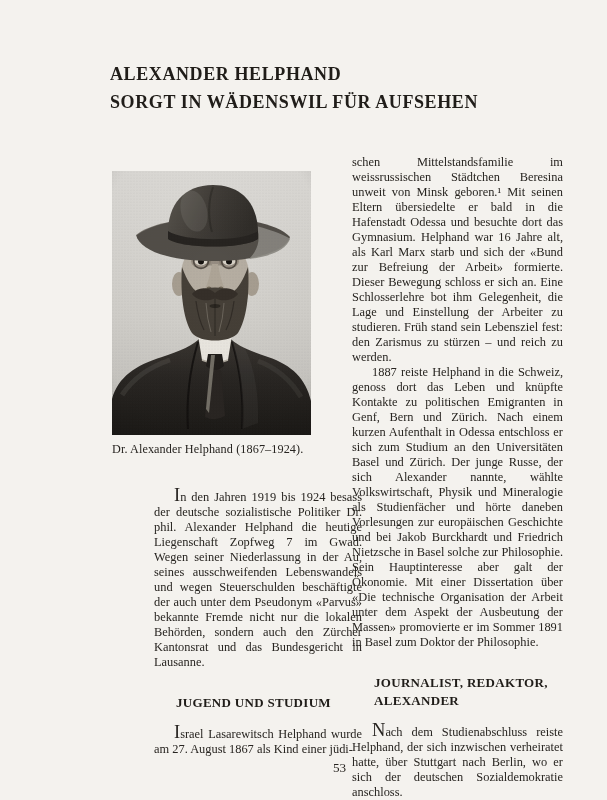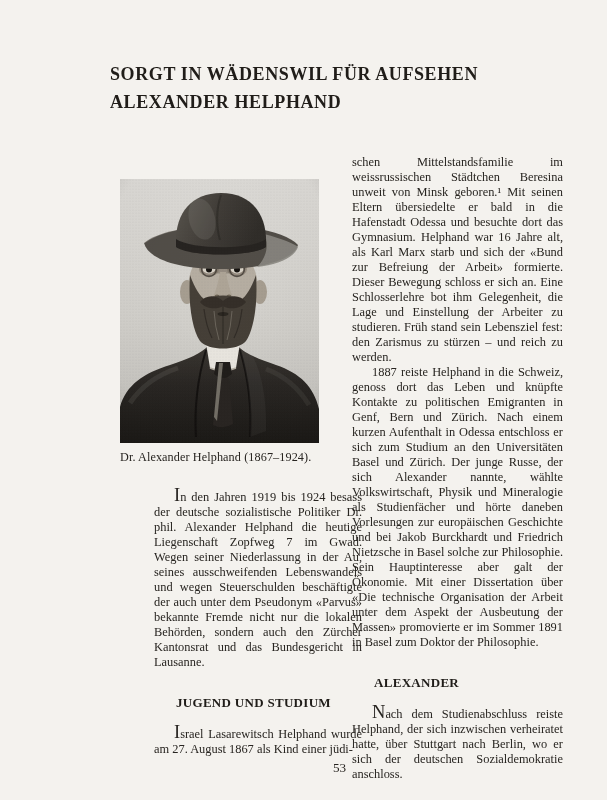--- a/index.html
+++ b/index.html
@@ -12,21 +12,21 @@
   .page{
     position:relative;width:607px;height:800px;margin:0 auto;
     background:var(--paper);color:var(--ink);overflow:hidden;
   }
   .title{
     position:absolute;left:110px;top:60px;margin:0;
     font-size:18px;font-weight:bold;letter-spacing:0.6px;line-height:28px;
     color:var(--title_ink);
   }
   .title-line{display:block;white-space:nowrap;}
-  .photo-figure{position:absolute;left:108px;top:167px;margin:12px;width:238px;}
+  .photo-figure{position:absolute;left:108px;top:167px;margin:4px;width:238px;}
   .photo-frame{width:199px;height:264px;}
   .photo-frame svg{display:block;}
   .photo-caption{margin-top:7px;font-size:12.2px;line-height:15px;letter-spacing:0.1px;}
   .col{
     position:absolute;text-align:justify;
     font-size:12.4px;line-height:15px;
   }
   .col-left{left:110px;top:489px;width:208px;margin-left:44px;}
   .col-right{left:352px;top:155px;width:211px;}
   .body-para{margin:0;hyphens:auto;-webkit-hyphens:auto;}
@@ -42,22 +42,22 @@
     position:absolute;left:333px;top:760px;width:211px;
     text-align:left;font-size:13.2px;font-family:Liberation Serif, serif;
   }
 </style>
 </head>
 <body>
 
 <div class="page">
 
   <h1 class="title">
+    <span class="title-line">ALEXANDER HELPHAND</span>
     <span class="title-line">SORGT IN WÄDENSWIL FÜR AUFSEHEN</span>
-    <span class="title-line">ALEXANDER HELPHAND</span>
   </h1>
 
   <figure class="photo-figure">
     <div class="photo-frame">
       <svg width="199" height="264" viewBox="0 0 199 264" xmlns="http://www.w3.org/2000/svg" role="img">
         <defs>
           <linearGradient id="gBg" x1="0" y1="0" x2="0" y2="1">
             <stop offset="0" stop-color="#dedcd8"></stop>
             <stop offset="0.55" stop-color="#d3d1cc"></stop>
             <stop offset="1" stop-color="#c2c0bb"></stop>
@@ -138,20 +138,21 @@
   <section class="col col-left">
     <p class="body-para indent"><span class="initial">I</span><span>n den Jahren 1919 bis 1924 besass der deutsche sozialistische Politiker Dr. phil. Alexander Helphand die heutige Liegenschaft Zopfweg 7 im Gwad. Wegen seiner Niederlassung in der Au, seines ausschweifenden Lebenswandels und wegen Steuerschulden beschäftigte der auch unter dem Pseudonym «Parvus» bekannte Fremde nicht nur die lokalen Behörden, sondern auch den Zürcher Kantonsrat und das Bundesgericht in Lausanne.</span></p>
     <h2 class="section-heading">JUGEND UND STUDIUM</h2>
     <p class="body-para indent"><span class="initial">I</span><span>srael Lasarewitsch Helphand wurde am 27. August 1867 als Kind einer jüdi-</span></p>
   </section>
 
   <section class="col col-right">
     <p class="body-para"><span>schen Mittelstandsfamilie im weissrussischen Städtchen Beresina unweit von Minsk geboren.¹ Mit seinen Eltern übersiedelte er bald in die Hafenstadt Odessa und besuchte dort das Gymnasium. Helphand war 16 Jahre alt, als Karl Marx starb und sich der «Bund zur Befreiung der Arbeit» formierte. Dieser Bewegung schloss er sich an. Eine Schlosserlehre bot ihm Gelegenheit, die Lage und Einstellung der Arbeiter zu studieren. Früh stand sein Lebensziel fest: den Zarismus zu stürzen – und reich zu werden.</span></p>
     <p class="body-para indent"><span>1887 reiste Helphand in die Schweiz, genoss dort das Leben und knüpfte Kontakte zu politischen Emigranten in Genf, Bern und Zürich. Nach einem kurzen Aufenthalt in Odessa entschloss er sich zum Studium an den Universitäten Basel und Zürich. Der junge Russe, der sich Alexander nannte, wählte Volkswirtschaft, Physik und Mineralogie als Studienfächer und hörte daneben Vorlesungen zur europäischen Geschichte und bei Jakob Burckhardt und Friedrich Nietzsche in Basel solche zur Philosophie. Sein Hauptinteresse aber galt der Ökonomie. Mit einer Dissertation über «Die technische Organisation der Arbeit unter dem Aspekt der Ausbeutung der Massen» promovierte er im Sommer 1891 in Basel zum Doktor der Philosophie.</span></p>
     <h2 class="section-heading">
+      <span class="heading-line">JOURNALIST, REDAKTOR,</span>
       <span class="heading-line">ALEXANDER</span>
     </h2>
     <p class="body-para indent"><span class="initial">N</span><span>ach dem Studienabschluss reiste Helphand, der sich inzwischen verheiratet hatte, über Stuttgart nach Berlin, wo er sich der deutschen Sozialdemokratie anschloss.</span></p>
   </section>
 
   <div class="page-number">53</div>
 
 </div>
 
 </body></html>

